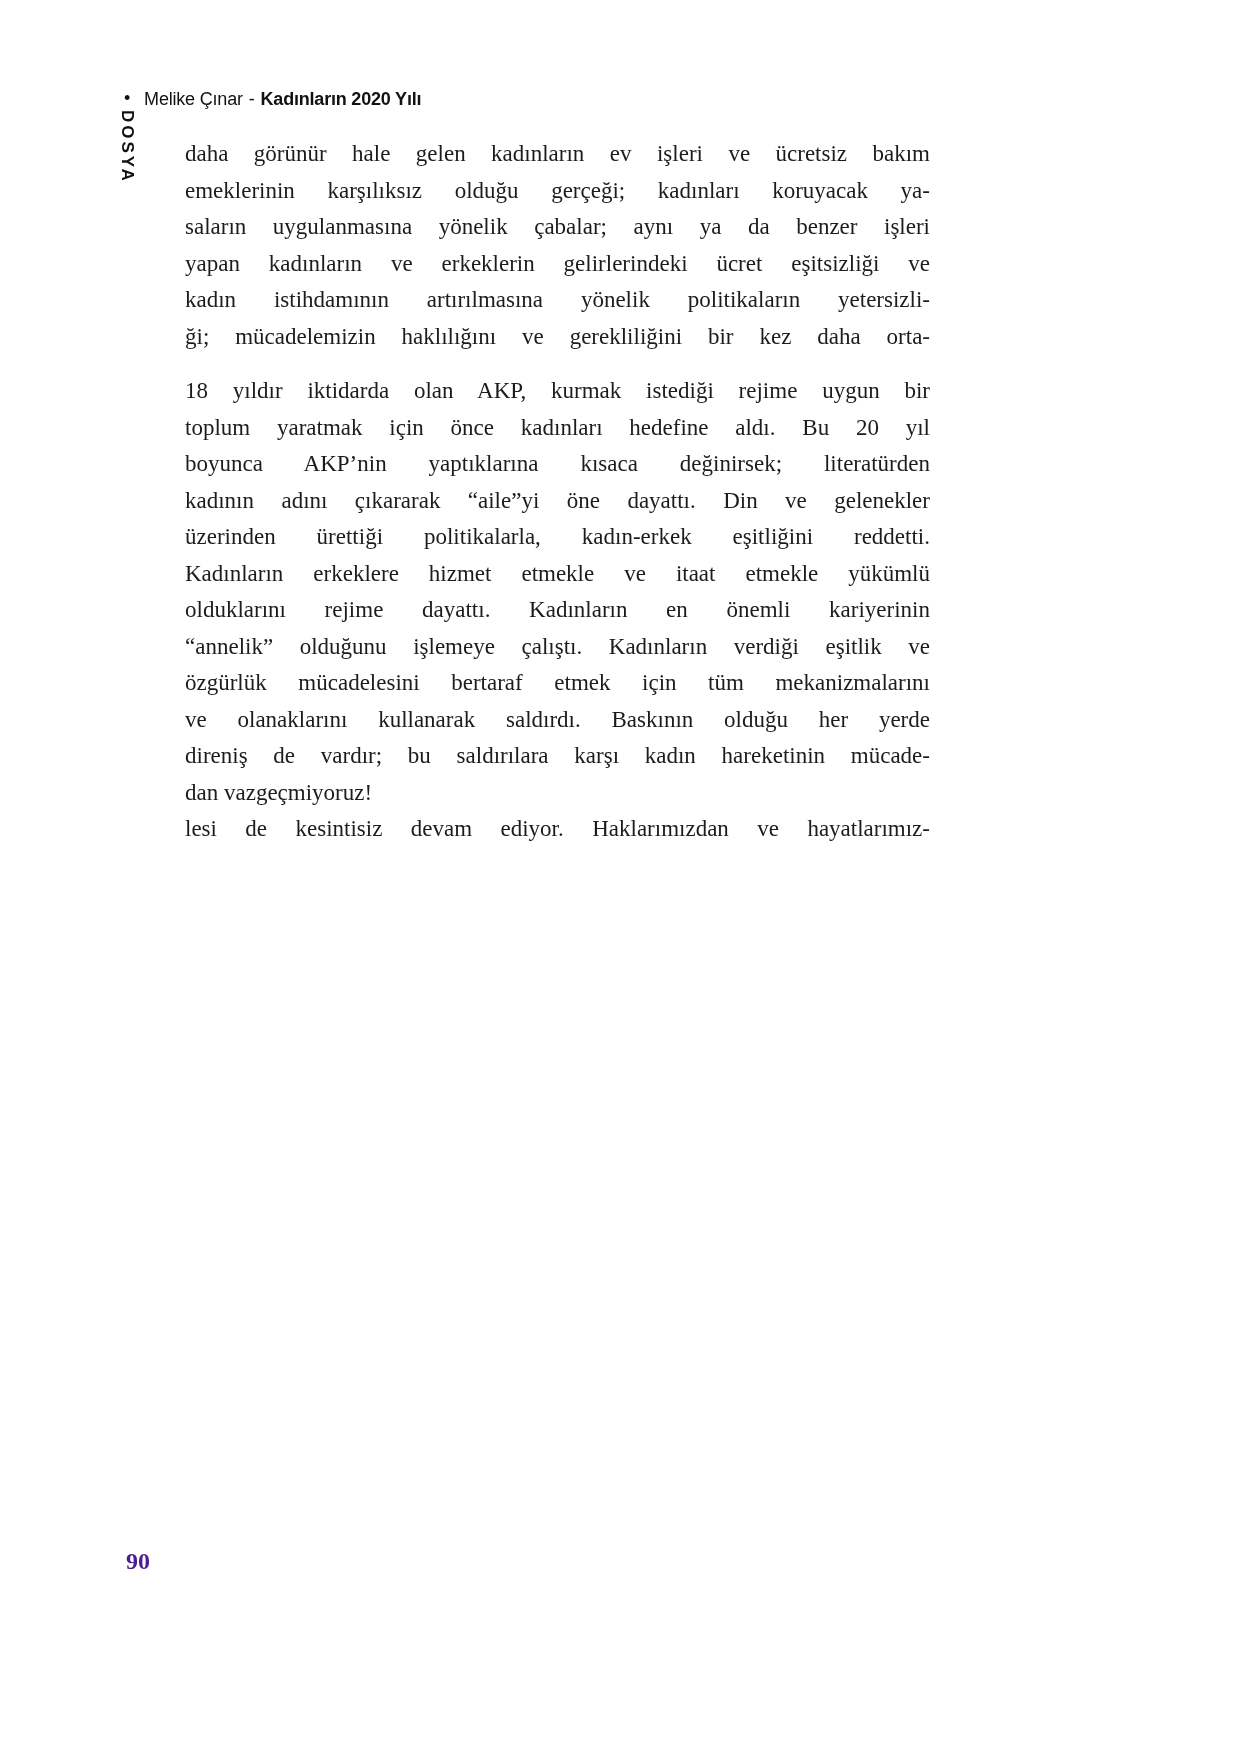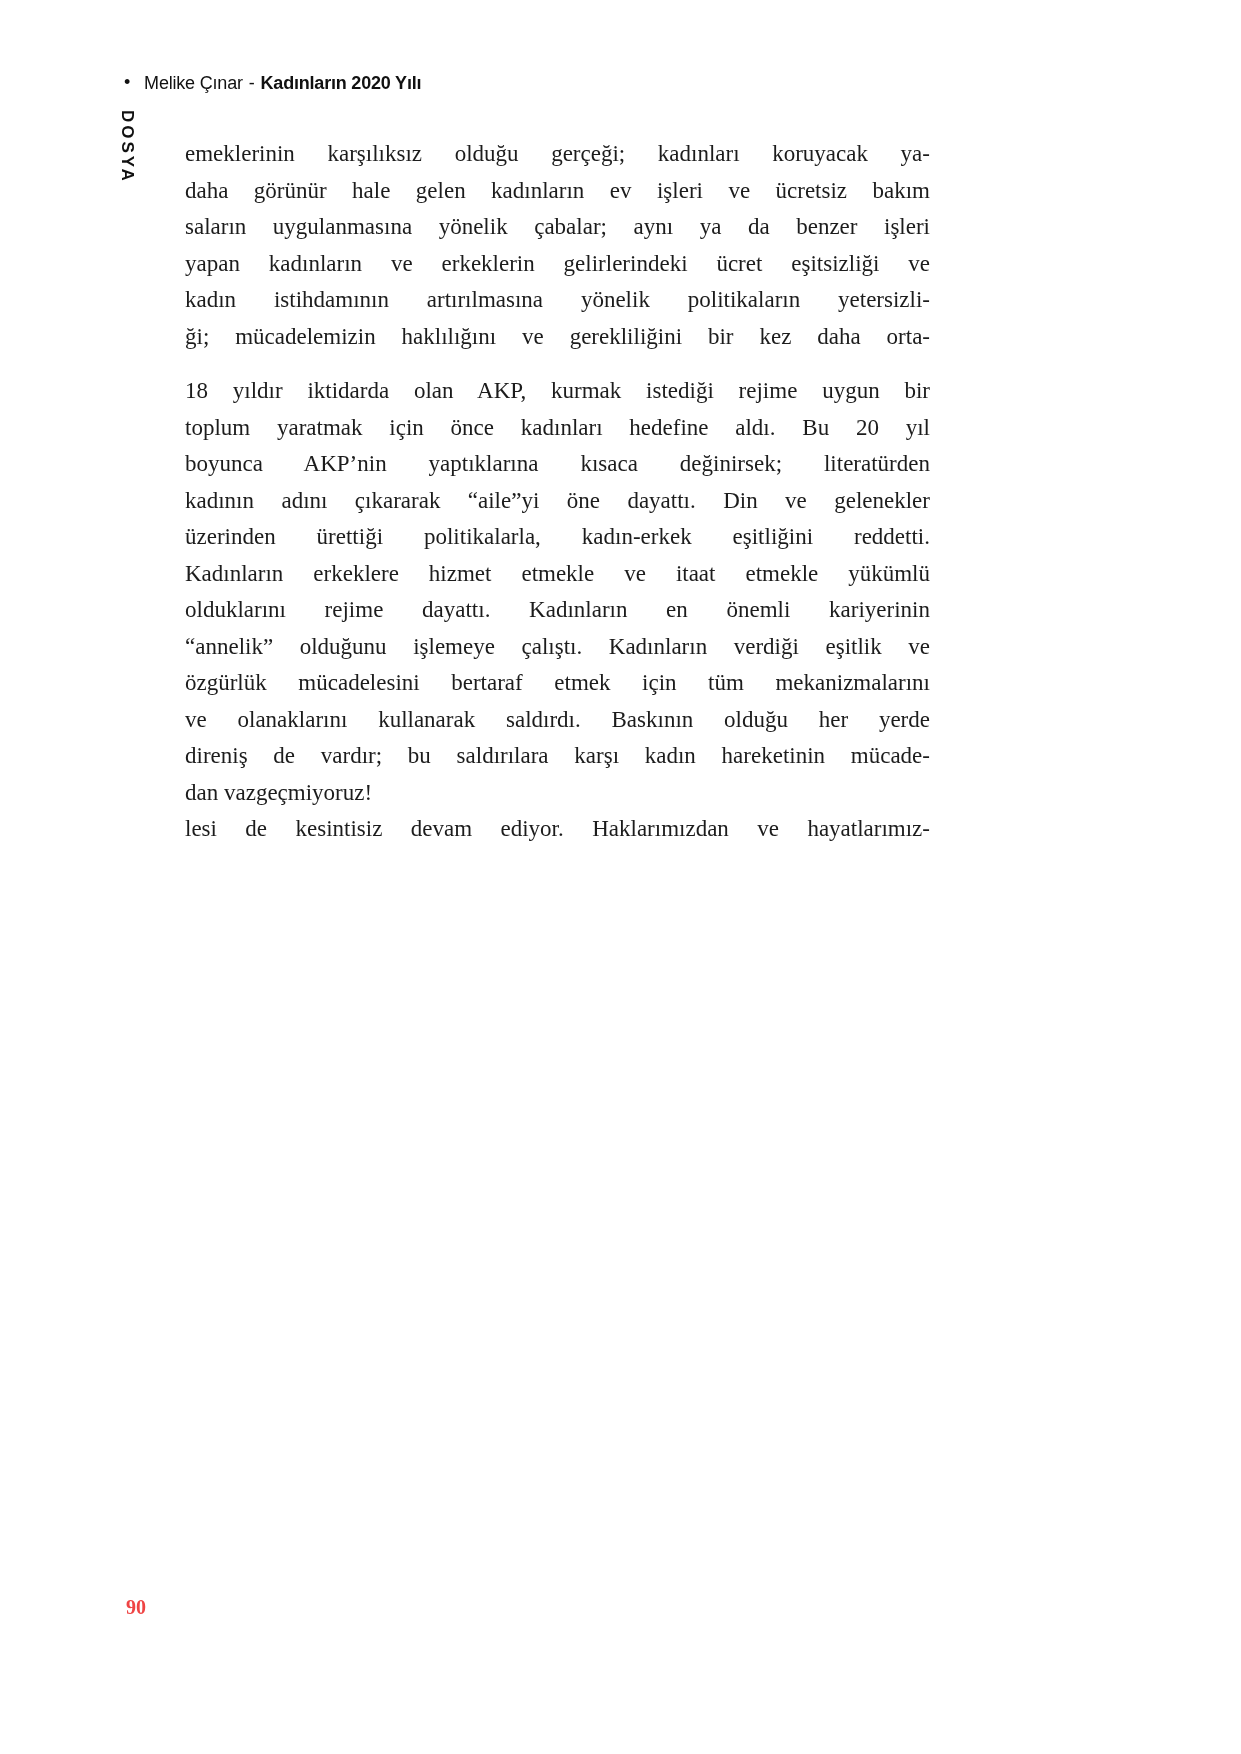--- a/index.html
+++ b/index.html
@@ -14,21 +14,21 @@
     background: #ffffff;
     overflow: hidden;
     font-family: "Liberation Serif", serif;
     color: #181818;
   }
 
   
   .header {
     position: absolute;
     left: 124px;
-    top: 72px;
+    top: 88px;
     font-family: "Liberation Sans", sans-serif;
     font-size: 18px;
     letter-spacing: -0.2px;
     color: #111111;
     white-space: nowrap;
   }
   .header .bullet {
     font-size: 18px;
     margin-right: 14px;
     vertical-align: 1px;
@@ -78,42 +78,42 @@
   }
   .paragraph .line.last {
     text-align: left;
     text-align-last: left;
   }
 
   
   .page-number {
     position: absolute;
     left: 126px;
-    top: 1596px;
+    top: 1548px;
     font-family: "Liberation Serif", serif;
     font-weight: 700;
-    font-size: 20px;
-    color: #ef4444;
+    font-size: 24px;
+    color: #4c1d95;
   }
 </style>
 </head>
 <body>
 
 <div class="page">
 
   <div class="header">
     <span class="bullet">•</span><span class="author">Melike Çınar</span><span class="sep">-</span><span class="title">Kadınların 2020 Yılı</span>
   </div>
 
   <div class="dosya">DOSYA</div>
 
   <div class="text-column">
     <div class="paragraph">
+        <div class="line">daha görünür hale gelen kadınların ev işleri ve ücretsiz bakım</div>
         <div class="line">emeklerinin karşılıksız olduğu gerçeği; kadınları koruyacak ya-</div>
-        <div class="line">daha görünür hale gelen kadınların ev işleri ve ücretsiz bakım</div>
         <div class="line">saların uygulanmasına yönelik çabalar; aynı ya da benzer işleri</div>
         <div class="line">yapan kadınların ve erkeklerin gelirlerindeki ücret eşitsizliği ve</div>
         <div class="line">kadın istihdamının artırılmasına yönelik politikaların yetersizli-</div>
         <div class="line">ği; mücadelemizin haklılığını ve gerekliliğini bir kez daha orta-</div>
       </div>
     <div class="paragraph">
         <div class="line">18 yıldır iktidarda olan AKP, kurmak istediği rejime uygun bir</div>
         <div class="line">toplum yaratmak için önce kadınları hedefine aldı. Bu 20 yıl</div>
         <div class="line">boyunca AKP’nin yaptıklarına kısaca değinirsek; literatürden</div>
         <div class="line">kadının adını çıkararak “aile”yi öne dayattı. Din ve gelenekler</div>

